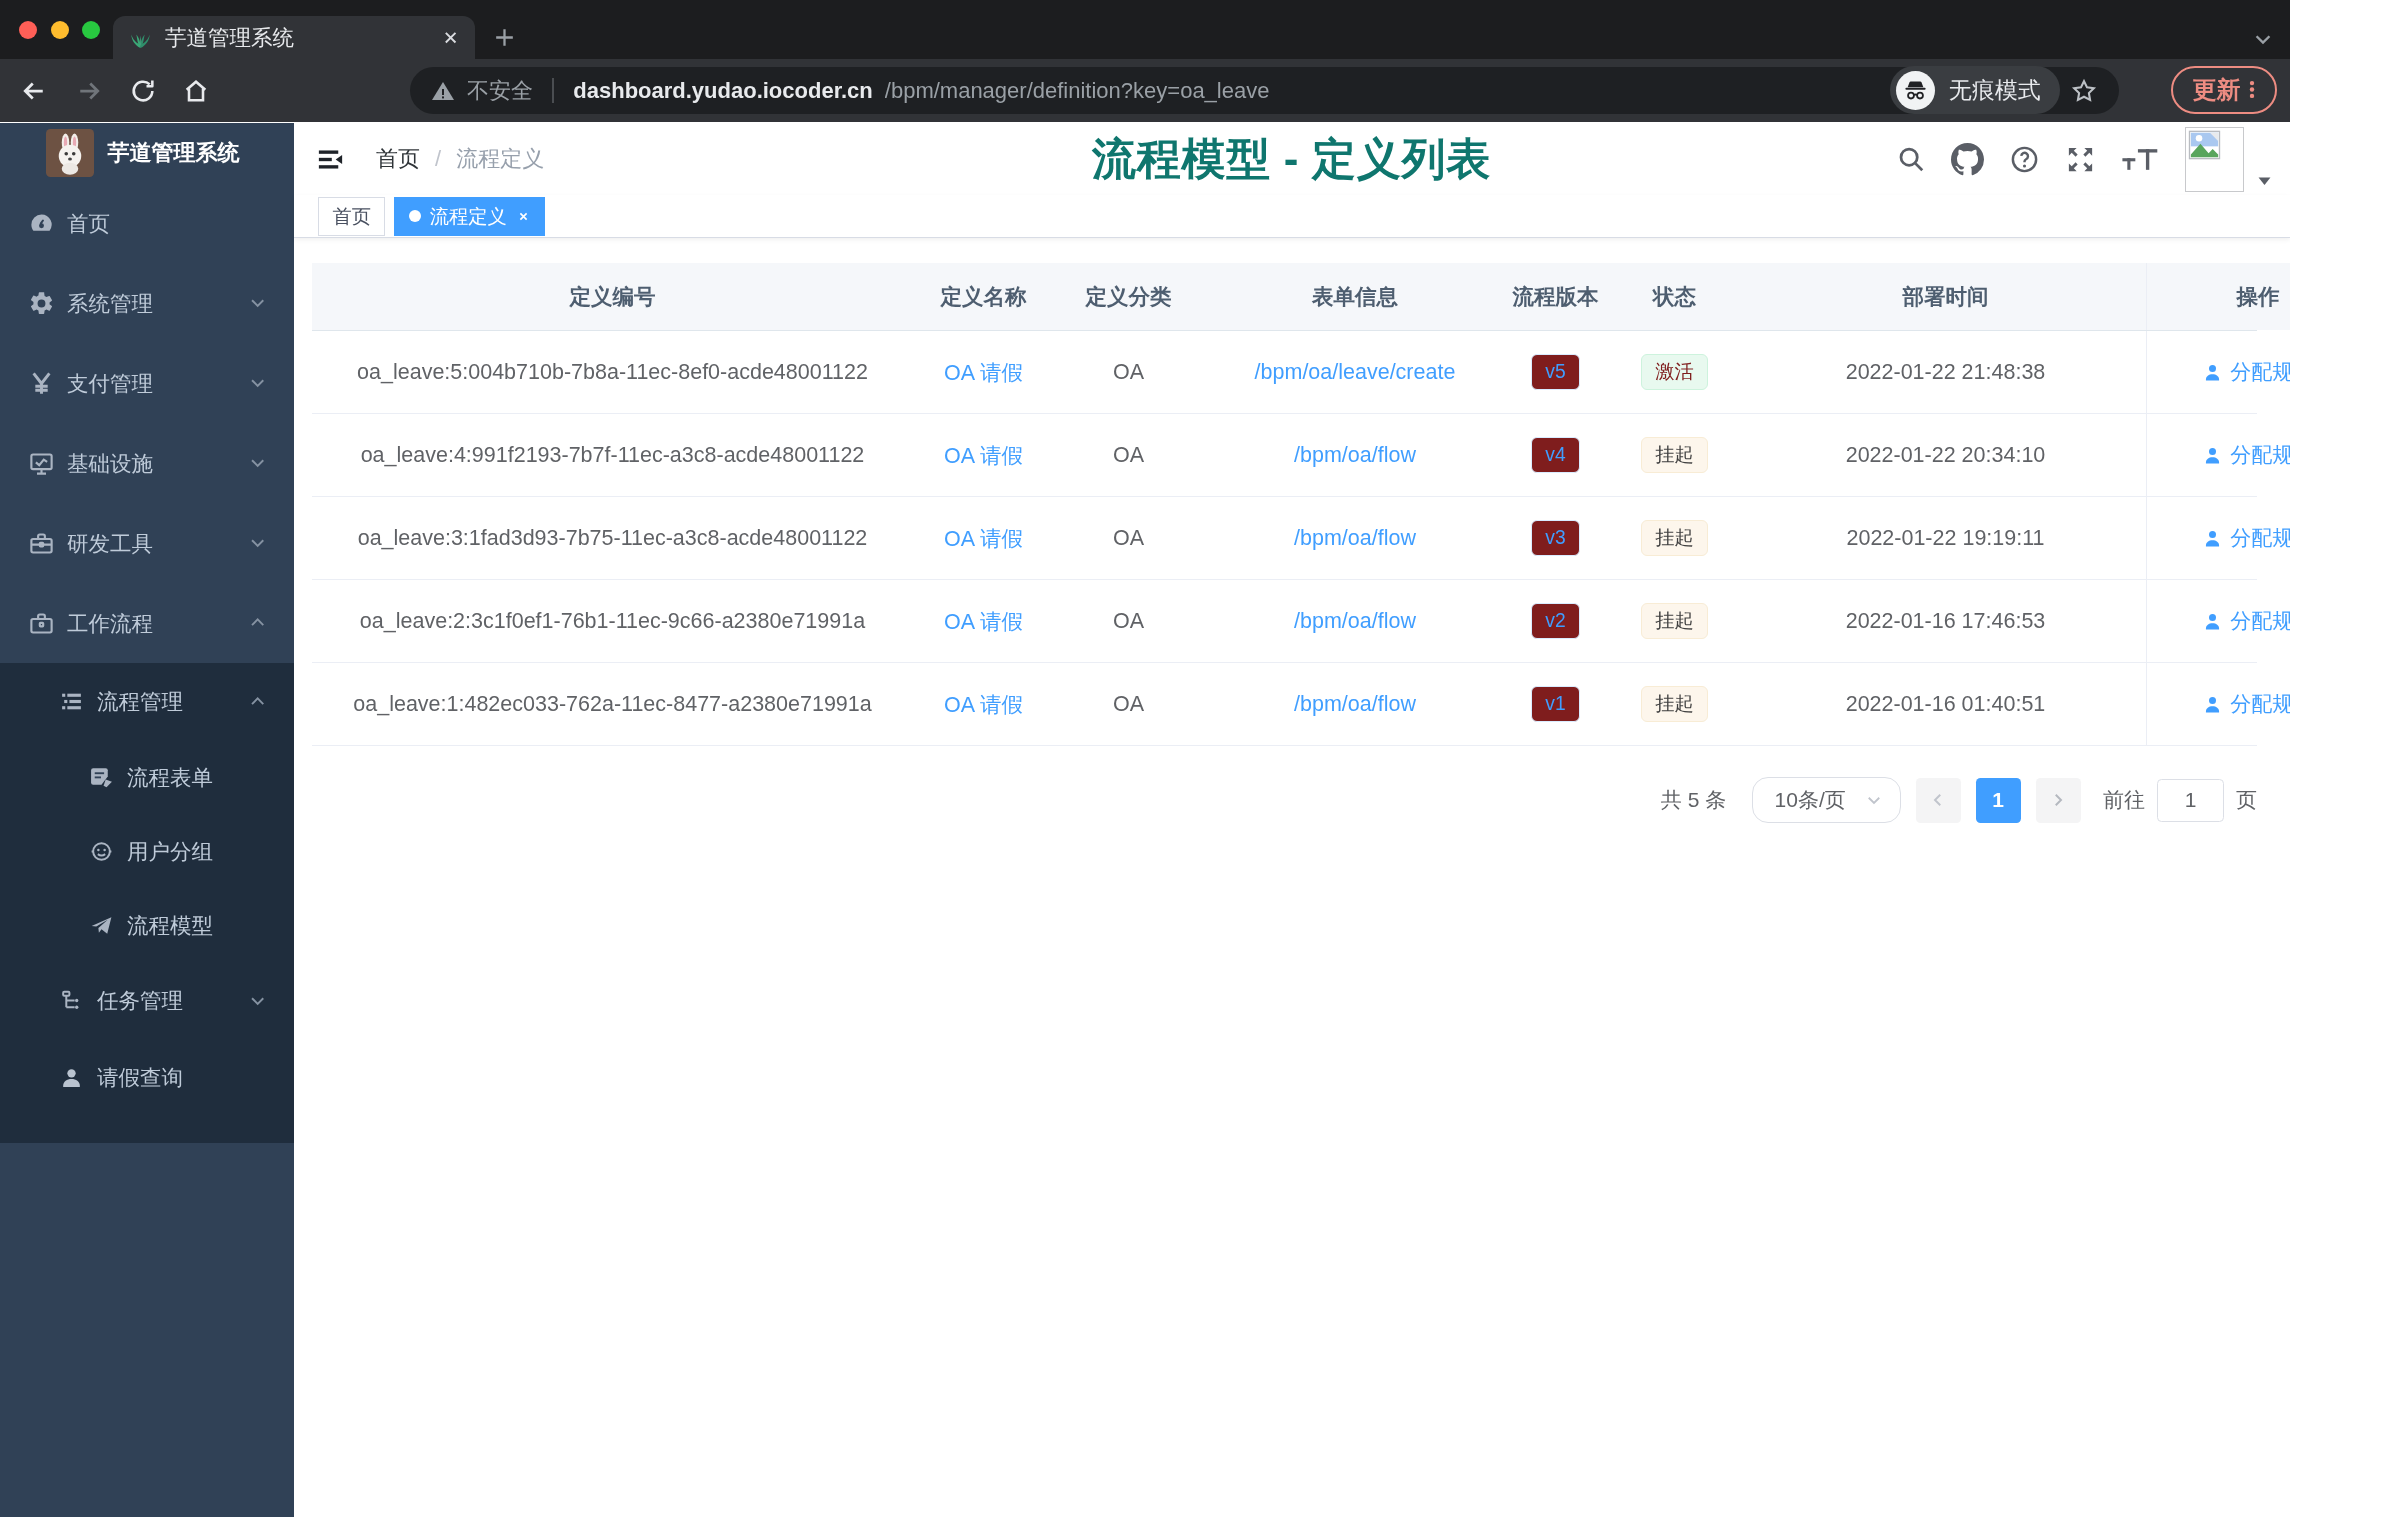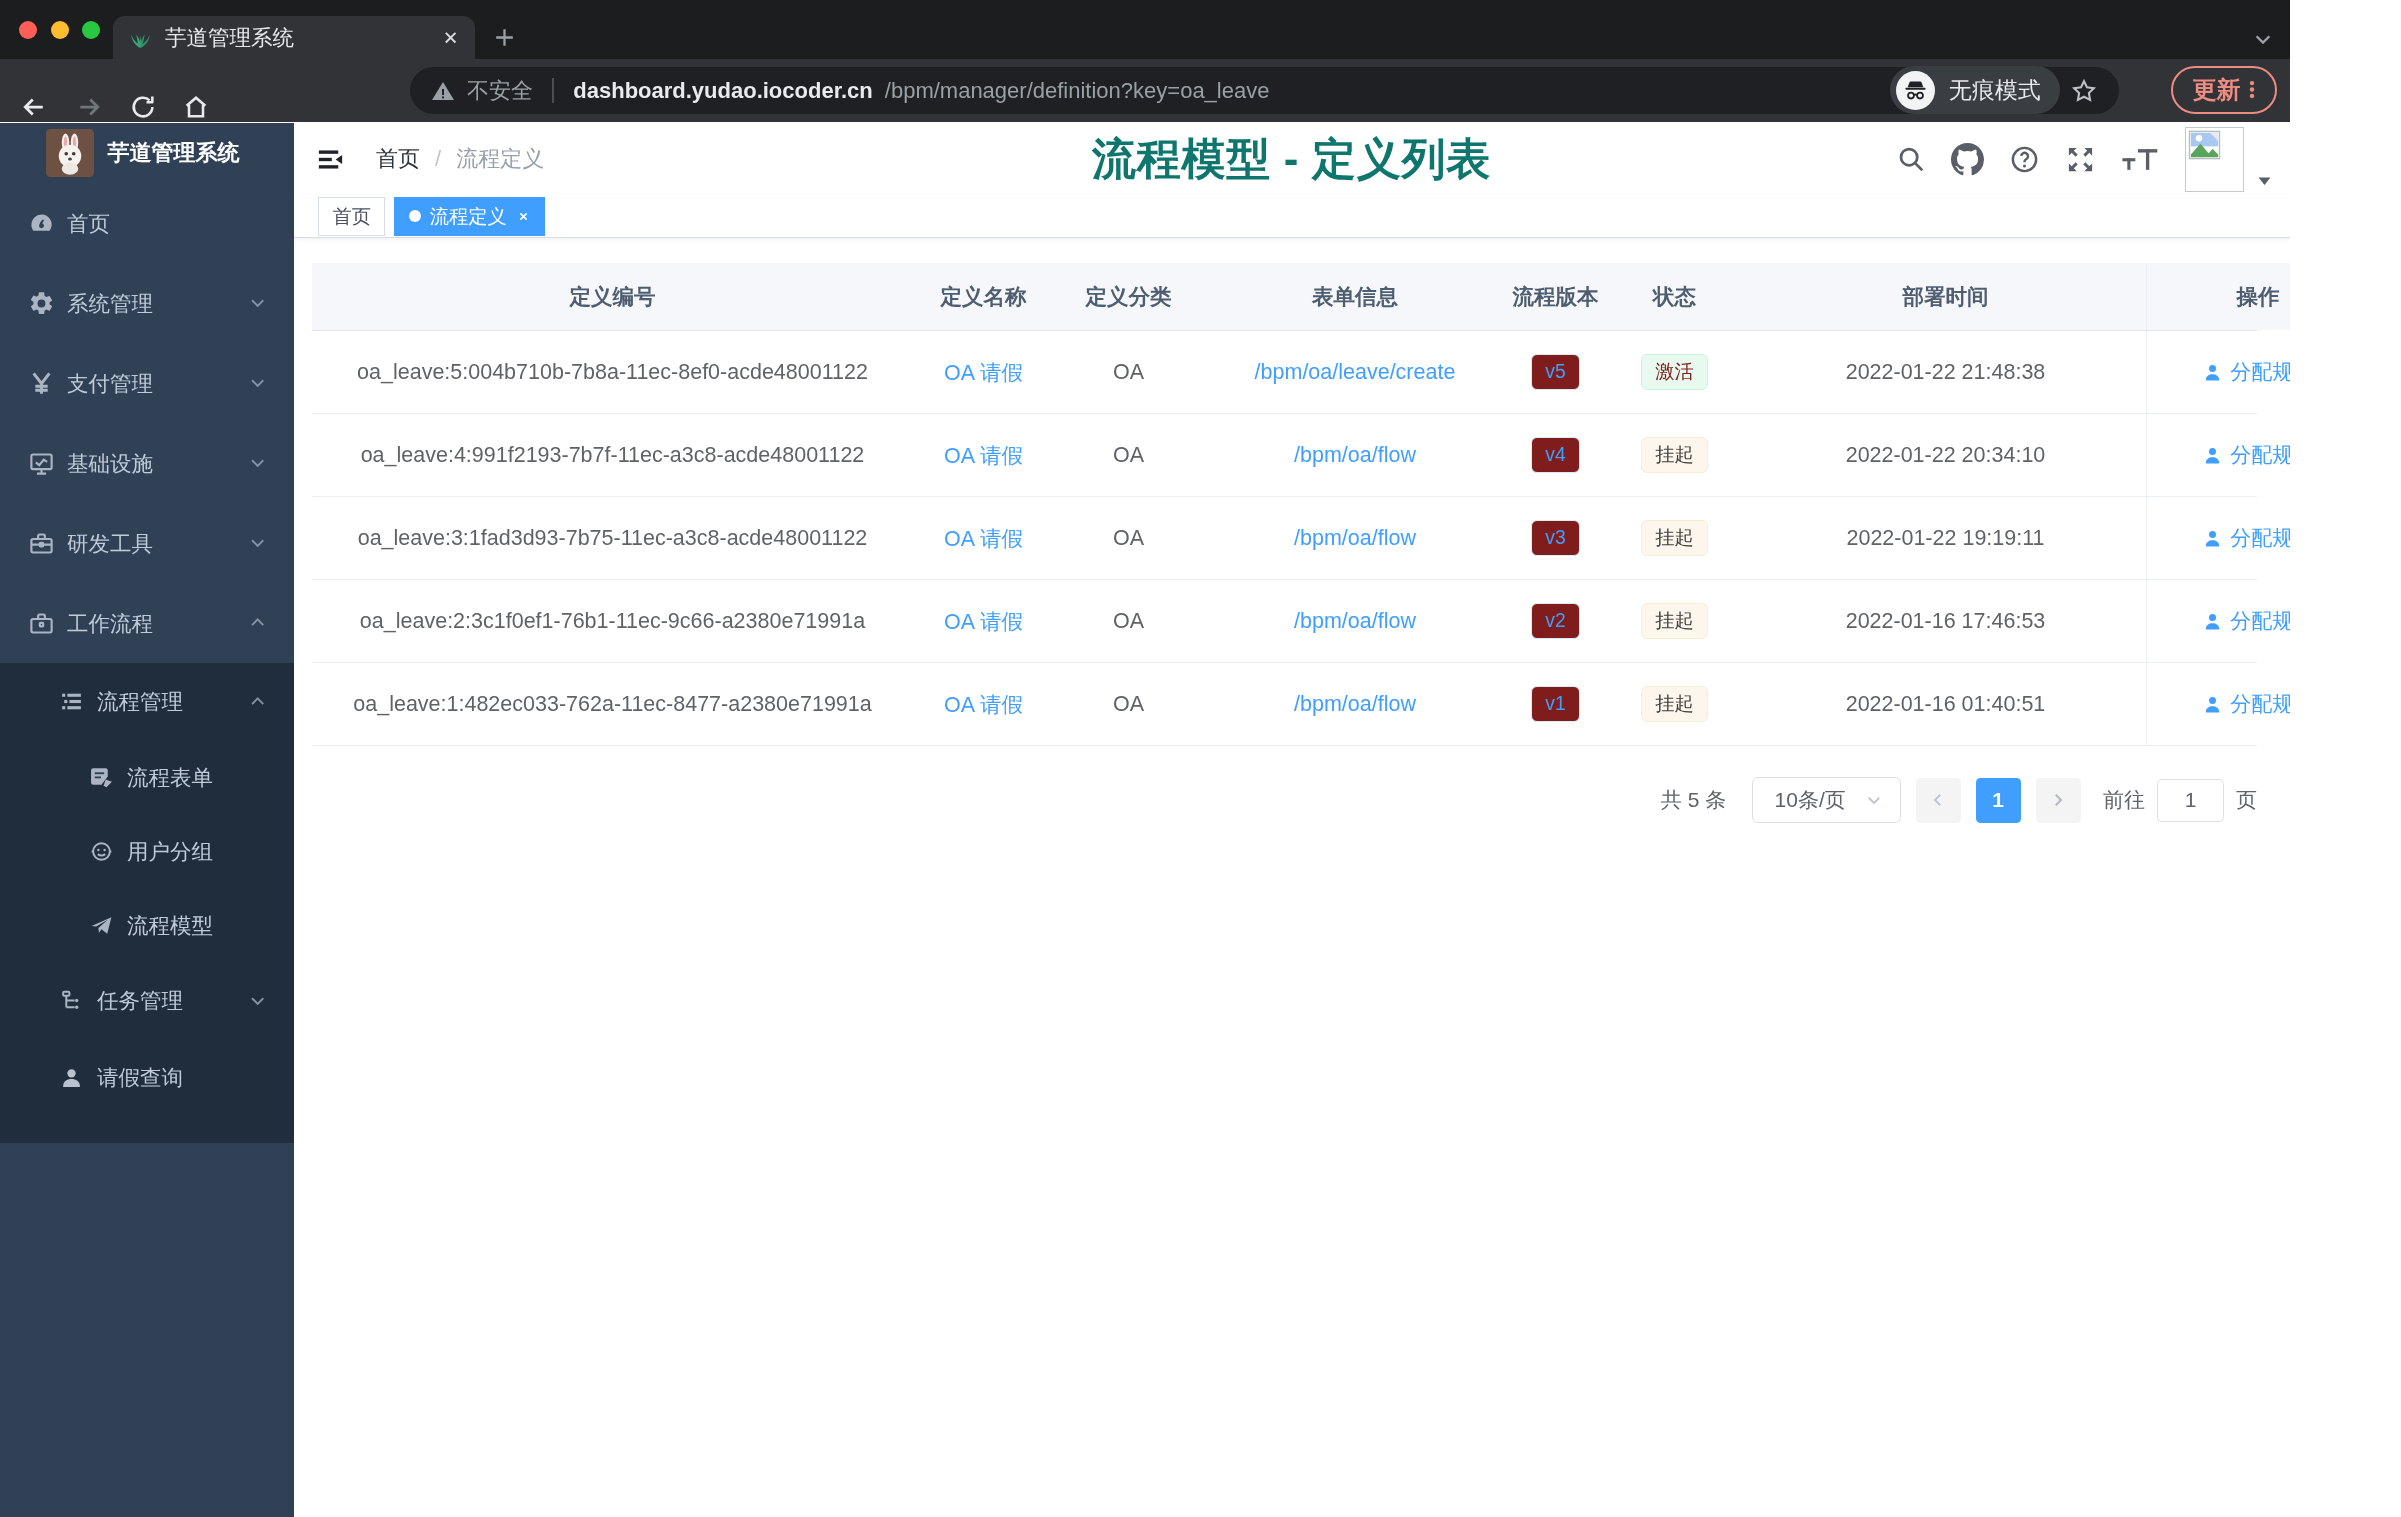--- a/index.html
+++ b/index.html
@@ -11,21 +11,21 @@
   .tabstrip{position:absolute;left:0;top:0;width:100%;height:59px;background:#1c1d1f;display:flex;align-items:flex-end;}
   .traffic{position:absolute;left:19.3px;top:21px;display:flex;gap:13.4px;}
   .light{width:18px;height:18px;border-radius:50%;display:inline-block;}
   .light.red{background:#ff5f57;} .light.yellow{background:#febc2e;} .light.green{background:#28c840;}
   .tab{position:absolute;left:113px;top:16.3px;width:362px;height:43px;background:#313337;border-radius:12px 12px 0 0;
        display:flex;align-items:center;padding:0 15px;box-sizing:border-box;gap:12px;}
   .tab-title{color:#e8eaed;font-size:21.5px;flex:1;white-space:nowrap;overflow:hidden;}
   .newtab{position:absolute;left:492px;top:25px;}
   .tab-chevron{position:absolute;right:16.3px;top:28px;}
 
-  .toolbar{position:absolute;left:0;top:59px;width:100%;height:63px;background:#313337;display:flex;align-items:flex-end;}
+  .toolbar{position:absolute;left:0;top:59px;width:100%;height:63px;background:#313337;display:flex;align-items:center;}
   .navbtns{display:flex;align-items:center;gap:25px;padding-left:19.3px;}
   .omnibox{position:absolute;left:410px;top:8.2px;width:1709px;height:47px;background:#1e2023;border-radius:24px;
            display:flex;align-items:center;padding:0 21px;box-sizing:border-box;color:#9aa0a6;font-size:22px;gap:12px;}
   .omni-sep{width:1.5px;height:25px;background:#4a4d51;margin:0 7.4px;}
   .url-host{color:#e8eaed;font-weight:bold;white-space:nowrap;}
   .url-path{color:#9aa0a6;white-space:nowrap;flex:1;overflow:hidden;}
   .omni-right{display:flex;align-items:center;gap:28px;}
   .incog{position:absolute;right:230px;top:7.4px;height:48px;background:#3a3d41;border-radius:24px;display:flex;
          align-items:center;gap:13.4px;padding:0 19.3px 0 6px;}
   .incog-circle{width:39px;height:39px;border-radius:50%;background:#f1f3f4;display:flex;align-items:center;justify-content:center;}
@@ -83,21 +83,21 @@
   .badge{display:inline-flex;align-items:center;justify-content:center;font-size:19.3px;border-radius:6px;padding:7.4px 13.4px;line-height:1;}
   .badge-ver{background:#7f1d1d;border:0.7px solid #d9ecff;color:#409eff;}
   .badge-status[data-status="active"]{background:#e8f9ef;border:0.7px solid #cdf3dd;color:#7f1d1d;}
   .badge-status[data-status="suspended"]{background:#fdf6ec;border:0.7px solid #f8ecd5;color:#404040;}
   .ops-link{display:inline-flex;align-items:center;gap:7.4px;color:#409eff;font-size:21px;cursor:pointer;}
 
   
   .pagination{display:flex;align-items:center;justify-content:flex-end;gap:15px;margin:30px 33px 0 0;height:48px;
       color:#606266;font-size:21px;}
   .pg-total{margin-right:10.4px;}
-  .pg-select{width:149px;height:46px;border:0.7px solid #dcdfe6;border-radius:6px;display:flex;align-items:center;
+  .pg-select{width:149px;height:46px;border:0.7px solid #dcdfe6;border-radius:16px;display:flex;align-items:center;
       justify-content:space-between;padding:0 16.3px 0 22px;box-sizing:border-box;background:#fff;color:#606266;gap:16px;}
   .pg-btn{width:45px;height:45px;border-radius:4.5px;background:#f4f4f5;display:flex;align-items:center;justify-content:center;}
   .pg-page{width:45px;height:45px;border-radius:4.5px;background:#409eff;color:#fff;font-weight:bold;display:flex;
       align-items:center;justify-content:center;}
   .pg-goto{display:flex;align-items:center;gap:12px;margin-left:7.4px;}
   .pg-input{width:67px;height:43px;border:0.7px solid #dcdfe6;border-radius:4.5px;text-align:center;font-size:21px;color:#606266;
       font-family:inherit;box-sizing:border-box;background:#fff;}
   svg{display:block;}
 </style>
 </head>

